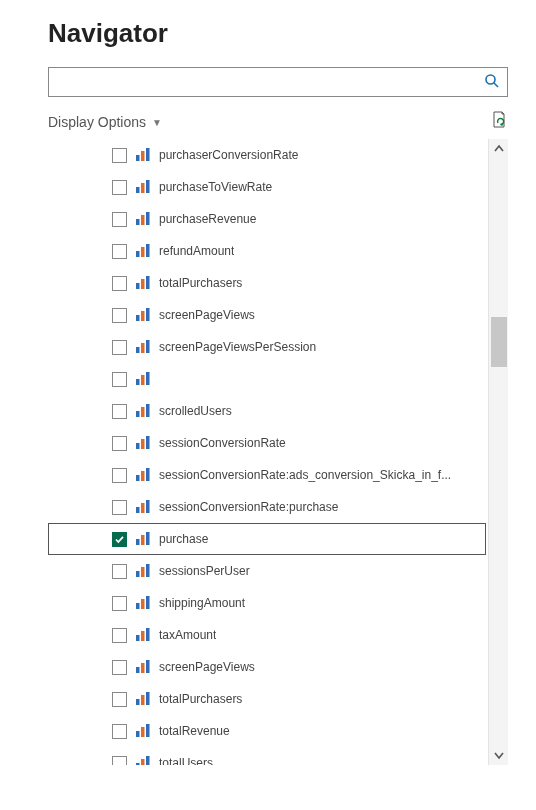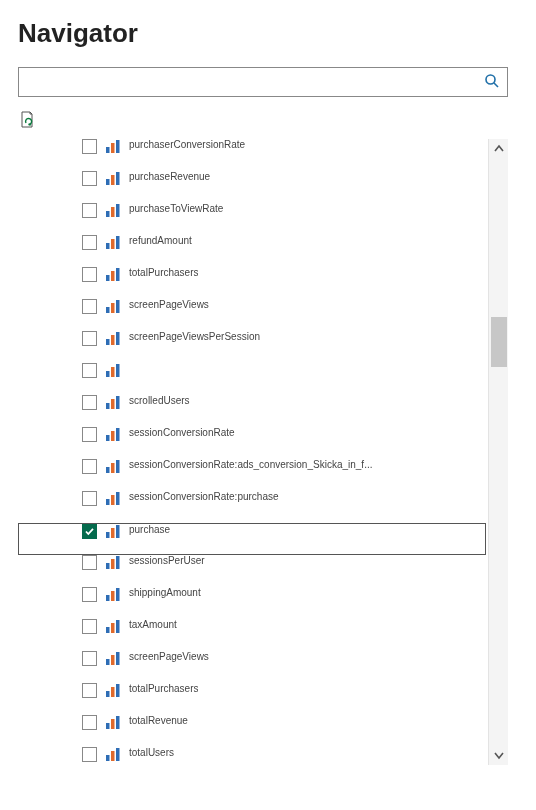--- a/index.html
+++ b/index.html
@@ -4,21 +4,21 @@
 <style>
   * { box-sizing: border-box; }
   html, body {
     margin: 0; padding: 0;
     width: 536px; height: 810px;
     font-family: "Segoe UI", Arial, sans-serif;
     background: #fff;
     color: #333;
     overflow: hidden;
   }
-  .root { padding: 14px 18px 0 18px; }
+  .root { padding: 14px 18px 0 48px; }
   .title {
     font-size: 26px;
     font-weight: 600;
     color: #222;
     margin: 4px 0 18px 0;
   }
   .search-wrap { position: relative; margin-right: 10px; }
   .search-input {
     width: 100%; height: 30px;
     border: 1px solid #888;
@@ -46,24 +46,24 @@
     height: 626px;
     border-top: 0;
   }
   .list {
     position: relative;
     height: 100%;
     overflow: hidden;
     padding-right: 22px;
   }
   .row {
-    display: flex; 
+    display: flex; align-items: center;
     height: 32px;
     padding-left: 64px;
-    font-size: 10px;
+    font-size: 12px;
     color: #444;
     white-space: nowrap;
     overflow: hidden;
   }
   .row.selected {
     border: 1px solid #555;
     padding-left: 63px;
   }
   .chk {
     width: 15px; height: 15px;
@@ -108,20 +108,24 @@
     <input class="search-input" type="text" value="" style="">
     <span class="search-icon">
       <svg width="16" height="16" viewBox="0 0 16 16">
           <circle cx="6.5" cy="6.5" r="4.5" fill="none" stroke="#1f6fa8" stroke-width="1.6"></circle>
           <line x1="10" y1="10" x2="14" y2="14" stroke="#1f6fa8" stroke-width="1.6"></line>
         </svg>
     </span>
   </div>
 
   <div class="toolbar">
+    <span class="display-options">
+      <span>Display Options</span>
+      <span class="caret">▼</span>
+    </span>
     <span class="refresh-icon">
       <svg width="18" height="18" viewBox="0 0 18 18">
         <path d="M4 1 h8 l2 2 v13 h-10 z" fill="none" stroke="#555" stroke-width="1"></path>
         <path d="M12 1 v2 h2" fill="none" stroke="#555" stroke-width="1"></path>
         <path d="M8 12 a3 3 0 1 1 2.6 1.5" fill="none" stroke="#0a7a3d" stroke-width="1.4"></path>
         <path d="M10.6 13.5 l1.4 -0.2 l0.2 1.4" fill="none" stroke="#0a7a3d" stroke-width="1.4"></path>
       </svg>
     </span>
   </div>
 
@@ -140,32 +144,32 @@
         </div>
         <div class="row">
           <span class="chk"></span>
           <span class="metric-icon">
             <svg width="16" height="16" viewBox="0 0 16 16">
               <rect x="1" y="8" width="3.5" height="6" fill="#2e6db5"></rect>
               <rect x="6" y="4" width="3.5" height="10" fill="#e06a2c"></rect>
               <rect x="11" y="1" width="3.5" height="13" fill="#2e6db5"></rect>
             </svg>
           </span>
+          <span class="label">purchaseToViewRate</span>
+        </div>
+        <div class="row">
+          <span class="chk"></span>
+          <span class="metric-icon">
+            <svg width="16" height="16" viewBox="0 0 16 16">
+              <rect x="1" y="8" width="3.5" height="6" fill="#2e6db5"></rect>
+              <rect x="6" y="4" width="3.5" height="10" fill="#e06a2c"></rect>
+              <rect x="11" y="1" width="3.5" height="13" fill="#2e6db5"></rect>
+            </svg>
+          </span>
           <span class="label">purchaseRevenue</span>
-        </div>
-        <div class="row">
-          <span class="chk"></span>
-          <span class="metric-icon">
-            <svg width="16" height="16" viewBox="0 0 16 16">
-              <rect x="1" y="8" width="3.5" height="6" fill="#2e6db5"></rect>
-              <rect x="6" y="4" width="3.5" height="10" fill="#e06a2c"></rect>
-              <rect x="11" y="1" width="3.5" height="13" fill="#2e6db5"></rect>
-            </svg>
-          </span>
-          <span class="label">purchaseToViewRate</span>
         </div>
         <div class="row">
           <span class="chk"></span>
           <span class="metric-icon">
             <svg width="16" height="16" viewBox="0 0 16 16">
               <rect x="1" y="8" width="3.5" height="6" fill="#2e6db5"></rect>
               <rect x="6" y="4" width="3.5" height="10" fill="#e06a2c"></rect>
               <rect x="11" y="1" width="3.5" height="13" fill="#2e6db5"></rect>
             </svg>
           </span>

